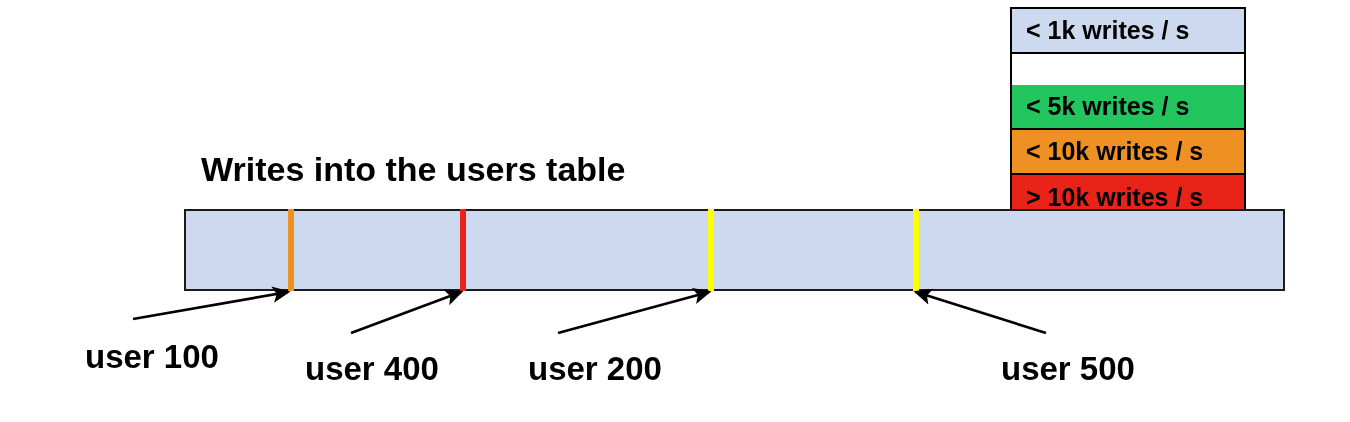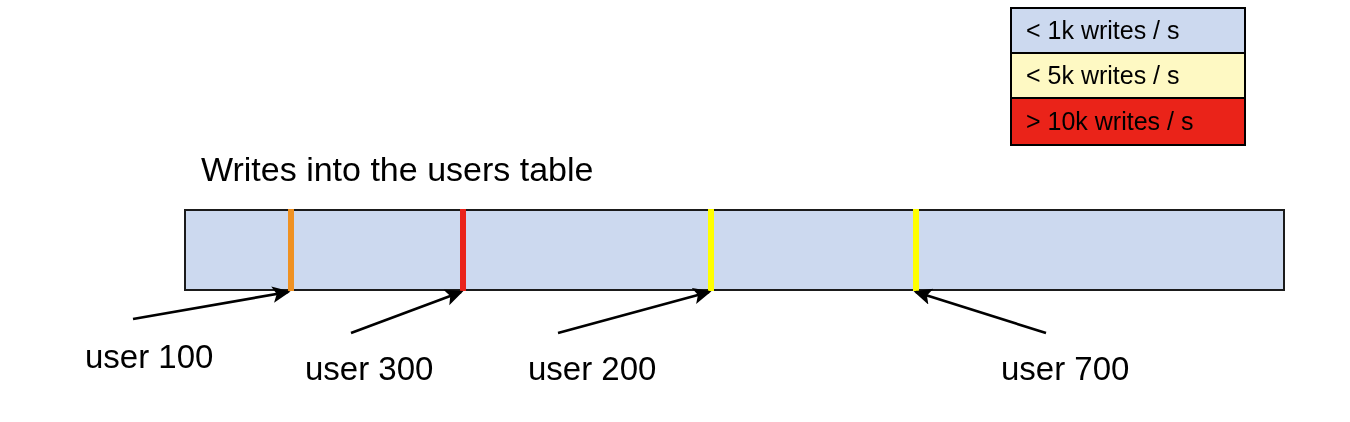--- a/index.html
+++ b/index.html
@@ -15,20 +15,21 @@
     overflow: hidden;
     font-family: "Liberation Sans", sans-serif;
     color: #000000;
   }
   #stage {
     position: absolute;
     left: 0;
     top: 0;
     width: 1350px;
     height: 422px;
+    font-weight: bold;
   }
 
   
   .legend {
     position: absolute;
     left: 1010px;
     top: 7px;
     width: 236px;
     border: 2px solid #000000;
     box-sizing: border-box;
@@ -104,22 +105,25 @@
 </style>
 </head>
 <body style="width: 1350px; height: 422px; background: rgb(255, 255, 255);">
 
 <div id="stage">
 
   <div class="legend">
     <div class="legend-row" style="background: rgb(204, 217, 239);">
       <span>&lt; 1k writes / s</span>
     </div>
-    <div class="legend-row" style="background: #fef9c3;">
+    <div class="legend-row" style="background: #22c55e; margin-top: 31px;">
       <span>&lt; 5k writes / s</span>
+    </div>
+    <div class="legend-row" style="background: rgb(239, 145, 34);">
+      <span>&lt; 10k writes / s</span>
     </div>
     <div class="legend-row" style="background: rgb(234, 35, 25);">
       <span>&gt; 10k writes / s</span>
     </div>
   </div>
 
   <div class="chart-title">Writes into the users table</div>
 
   <div class="bar-wrap">
     <div class="bar" style="background: rgb(204, 217, 239); border-color: rgb(27, 27, 27);"></div>
@@ -137,17 +141,17 @@
     </defs>
     <g>
       <line stroke="#000000" stroke-width="2.6" marker-end="url(#arrowhead)" x1="133" y1="319" x2="288" y2="292"></line>
       <line stroke="#000000" stroke-width="2.6" marker-end="url(#arrowhead)" x1="351" y1="333" x2="461" y2="292"></line>
       <line stroke="#000000" stroke-width="2.6" marker-end="url(#arrowhead)" x1="558" y1="333" x2="709" y2="292"></line>
       <line stroke="#000000" stroke-width="2.6" marker-end="url(#arrowhead)" x1="1046" y1="333" x2="916" y2="292"></line>
     </g>
   </svg>
 
   <div class="callout-label" style="left: 52px; top: 340px;">user 100</div>
-  <div class="callout-label" style="left: 272px; top: 352px;">user 300</div>
+  <div class="callout-label" style="left: 272px; top: 352px;">user 400</div>
   <div class="callout-label" style="left: 495px; top: 352px;">user 200</div>
-  <div class="callout-label" style="left: 968px; top: 352px;">user 700</div>
+  <div class="callout-label" style="left: 968px; top: 352px;">user 500</div>
 
 </div>
 
 </body></html>

